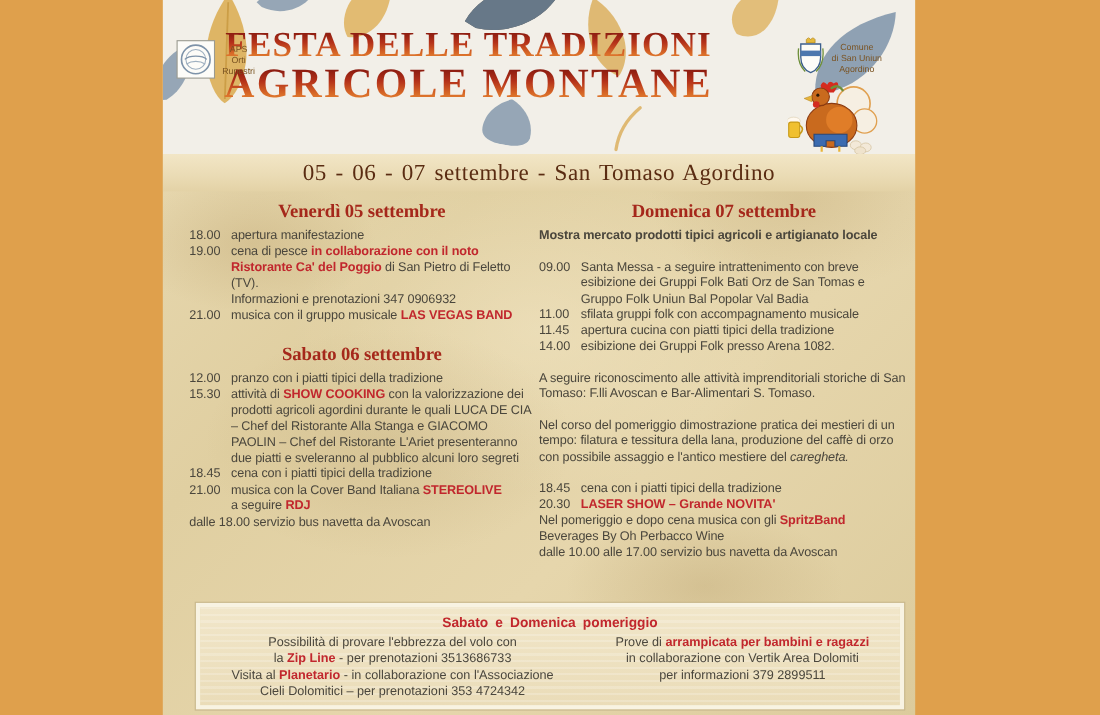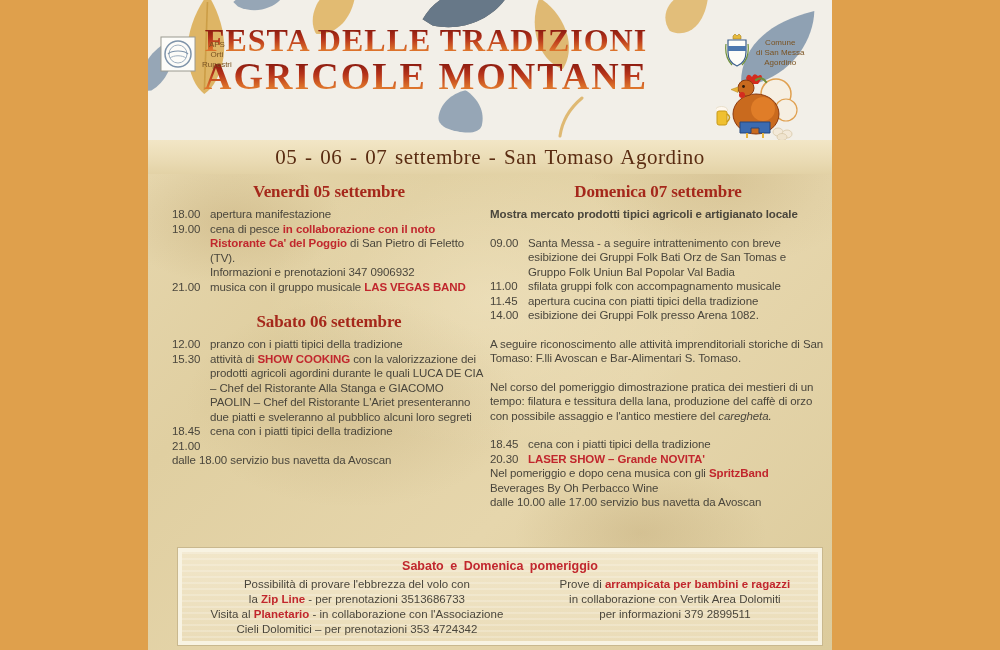--- a/index.html
+++ b/index.html
@@ -133,21 +133,21 @@
 
     <div class="badge badge-right">
       <svg width="26" height="34" viewBox="0 0 26 34">
         <path d="M9 2 l2 -2 2 2 2 -2 2 2 v3 h-8 z" fill="#E5B93C" stroke="#A87F1E" stroke-width=".6"></path>
         <path d="M4 6 h18 v12 c0 8 -4 12 -9 14 c-5 -2 -9 -6 -9 -14 z" fill="#FDFCF8" stroke="#3B5E8C" stroke-width="1.2"></path>
         <rect x="4" y="12" width="18" height="5" fill="#4C77AE"></rect>
         <path d="M2 10 C1 18 3 26 8 31 M24 10 C25 18 23 26 18 31" fill="none" stroke="#6E8F3A" stroke-width="1.2"></path>
       </svg>
       <div class="badge-text">
         <div>Comune</div>
-        <div>di San Messa</div>
+        <div>di San Uniun</div>
         <div>Agordino</div>
       </div>
     </div>
 
     <svg class="rooster" width="84" height="66" viewBox="0 0 84 66">
       <circle cx="60" cy="20" r="15" fill="#F6EFE2" stroke="#E0A050" stroke-width="1.5"></circle>
       <circle cx="70" cy="36" r="11" fill="#F6EFE2" stroke="#E0A050" stroke-width="1.2"></circle>
       <path d="M30 4 q2 -6 6 -1 q2 -5 6 -1 q4 -3 4 2 l-4 6 l-10 0 z" fill="#D42B1E"></path>
       <path d="M40 6 q6 -4 10 2" fill="none" stroke="#6E8F3A" stroke-width="2.2" stroke-linecap="round"></path>
       <ellipse cx="40" cy="40" rx="23" ry="20" fill="#C96A1E" stroke="#8B3A10" stroke-width="1"></ellipse>
@@ -195,20 +195,21 @@
         <div class="row">
           <span class="time">15.30</span>
           <span class="txt"><span>attività di </span><span class="red">SHOW COOKING</span><span> con la valorizzazione dei prodotti agricoli agordini durante le quali LUCA DE CIA – Chef del Ristorante Alla Stanga e GIACOMO PAOLIN – Chef del Ristorante L'Ariet presenteranno due piatti e sveleranno al pubblico alcuni loro segreti</span></span>
         </div>
         <div class="row">
           <span class="time">18.45</span>
           <span class="txt"><span>cena con i piatti tipici della tradizione</span></span>
         </div>
         <div class="row">
           <span class="time">21.00</span>
+          <span class="txt"><span>musica con la Cover Band Italiana </span><span class="red">STEREOLIVE</span><br><span>a seguire </span><span class="red">RDJ</span></span>
         </div>
         <div class="row para"><span class="txt"><span>dalle 18.00 servizio bus navetta da Avoscan</span></span></div>
       </div>
   </div>
 
   <div class="col col-right">
     <div class="day-heading">Domenica 07 settembre</div>
     <div>
         <div class="row para"><span class="txt"><span class="bold">Mostra mercato prodotti tipici agricoli e artigianato locale</span></span></div>
         <div class="row gap">

